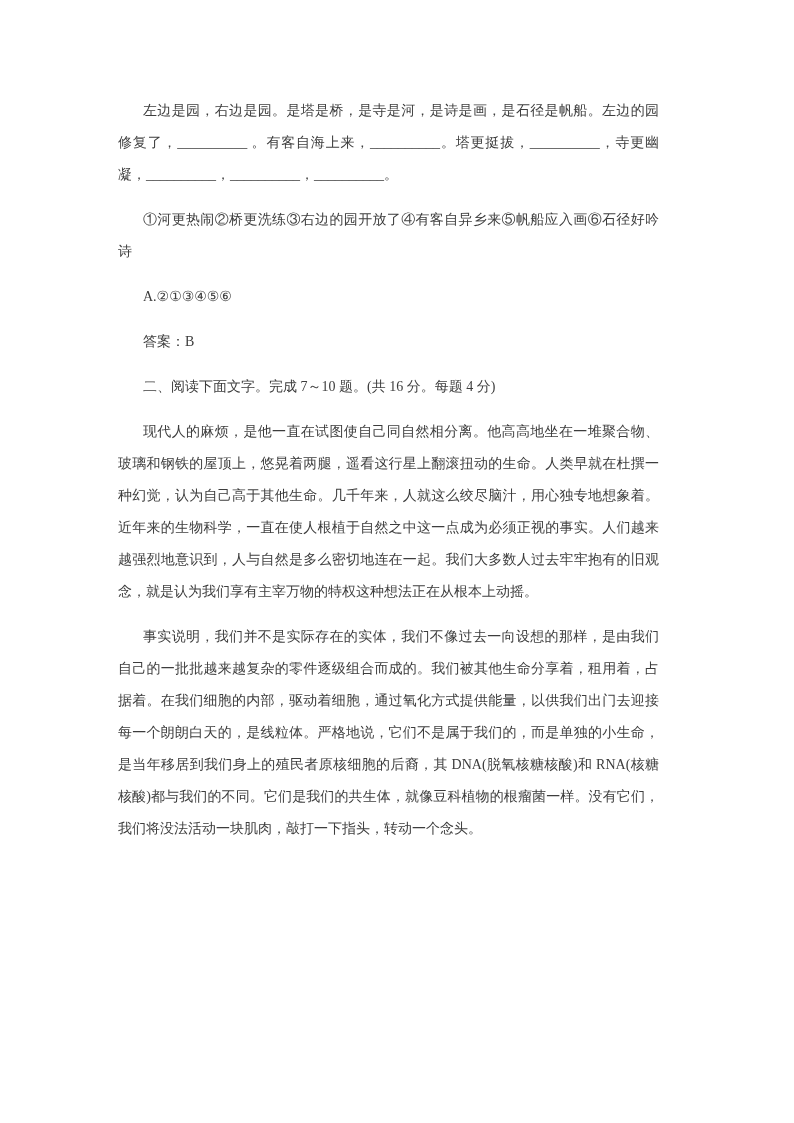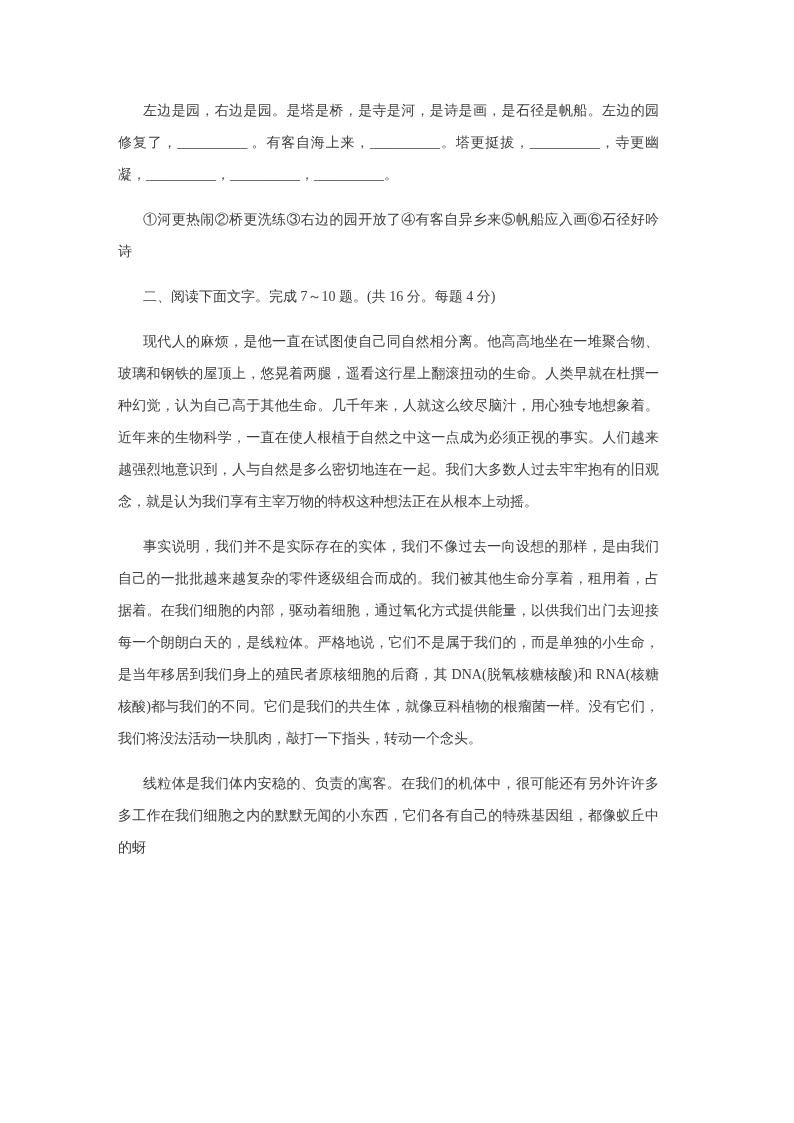--- a/index.html
+++ b/index.html
@@ -37,27 +37,28 @@
 </head>
 <body>
 
 <div class="page">
   <div class="content">
 
     <p>左边是园，右边是园。是塔是桥，是寺是河，是诗是画，是石径是帆船。左边的园修复了，__________ 。有客自海上来，__________。塔更挺拔，__________，寺更幽凝，__________，__________，__________。</p>
 
     <p>①河更热闹②桥更洗练③右边的园开放了④有客自异乡来⑤帆船应入画⑥石径好吟诗</p>
 
+    <p>A.②①③④⑤⑥</p>
 
 
 
 
+    <p>答案：B</p>
 
     <p>二、阅读下面文字。完成 7～10 题。(共 16 分。每题 4 分)</p>
 
     <p>现代人的麻烦，是他一直在试图使自己同自然相分离。他高高地坐在一堆聚合物、玻璃和钢铁的屋顶上，悠晃着两腿，遥看这行星上翻滚扭动的生命。人类早就在杜撰一种幻觉，认为自己高于其他生命。几千年来，人就这么绞尽脑汁，用心独专地想象着。近年来的生物科学，一直在使人根植于自然之中这一点成为必须正视的事实。人们越来越强烈地意识到，人与自然是多么密切地连在一起。我们大多数人过去牢牢抱有的旧观念，就是认为我们享有主宰万物的特权这种想法正在从根本上动摇。</p>
 
     <p>事实说明，我们并不是实际存在的实体，我们不像过去一向设想的那样，是由我们自己的一批批越来越复杂的零件逐级组合而成的。我们被其他生命分享着，租用着，占据着。在我们细胞的内部，驱动着细胞，通过氧化方式提供能量，以供我们出门去迎接每一个朗朗白天的，是线粒体。严格地说，它们不是属于我们的，而是单独的小生命，是当年移居到我们身上的殖民者原核细胞的后裔，其 DNA(脱氧核糖核酸)和 RNA(核糖核酸)都与我们的不同。它们是我们的共生体，就像豆科植物的根瘤菌一样。没有它们，我们将没法活动一块肌肉，敲打一下指头，转动一个念头。</p>
 
-    <p>线粒体是我们体内安稳的、负责的寓客。在我们的机体中，很可能还有另外许许多多工作在我们细胞之内的默默无闻的小东西，它们各有自己的特殊基因组，都像蚁丘中的蚜</p>
 
   </div>
 </div>
 
 </body></html>

